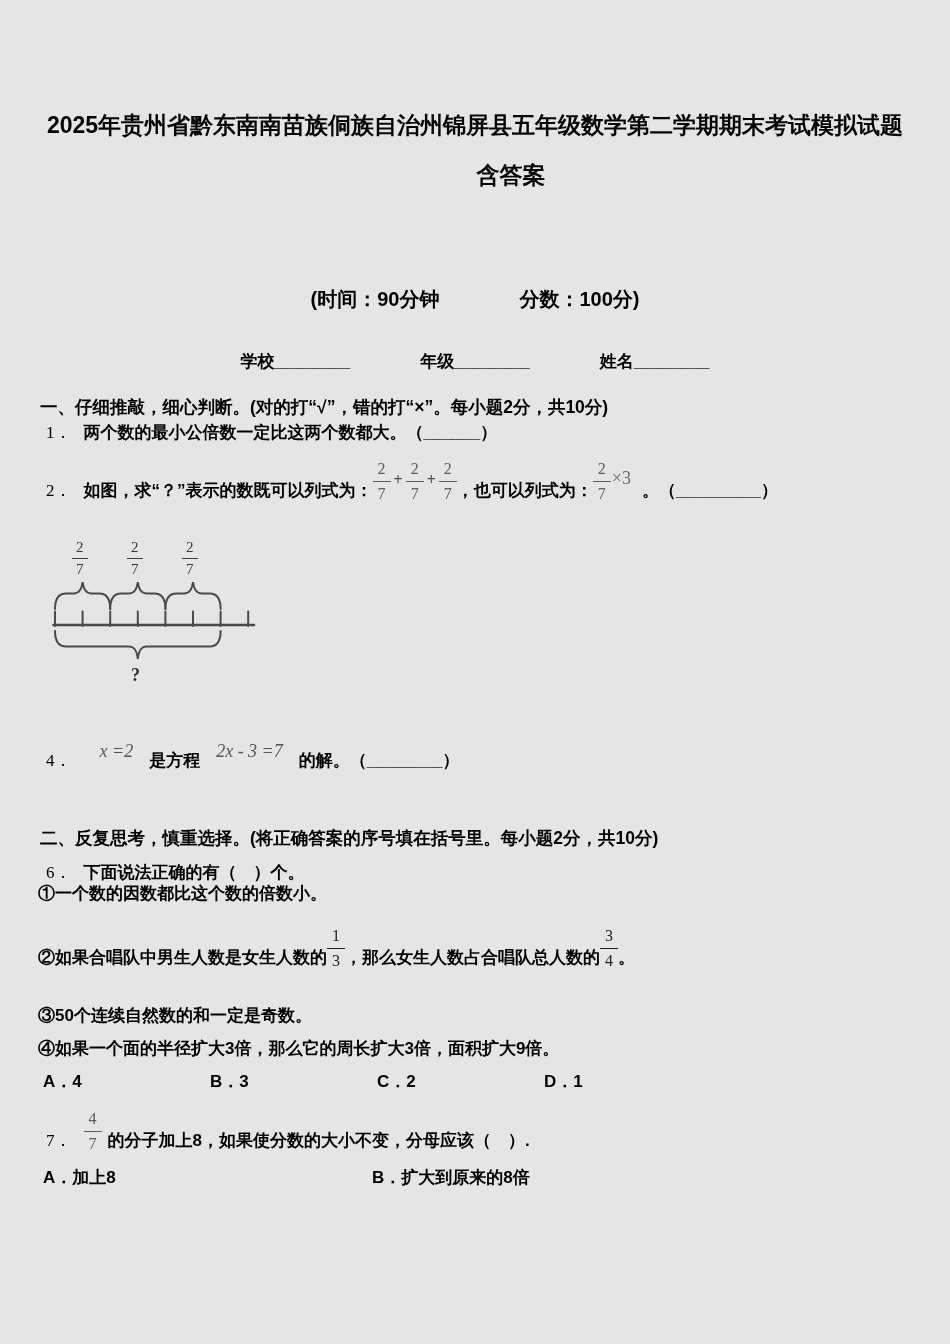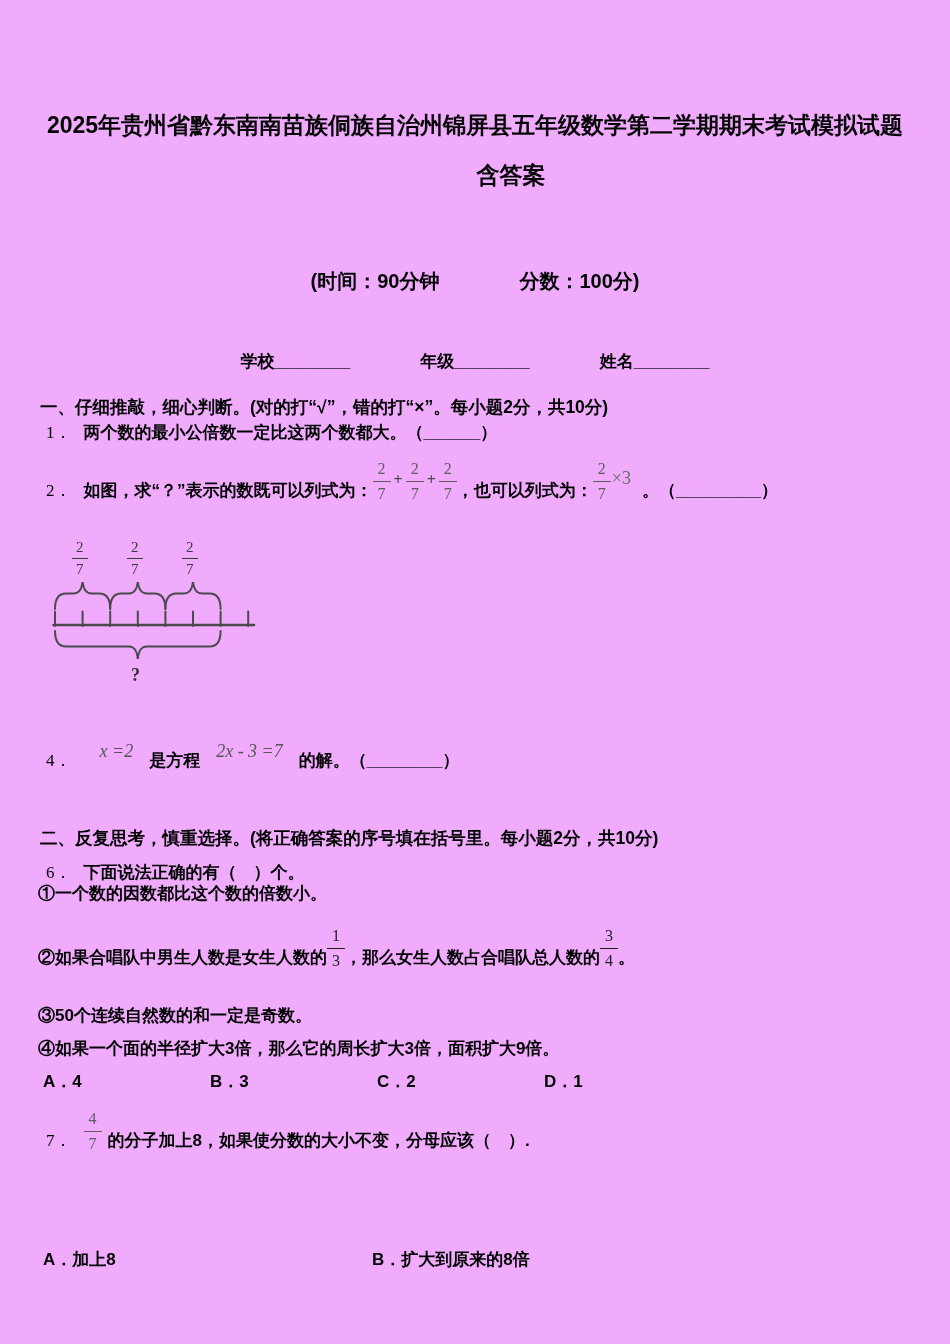--- a/index.html
+++ b/index.html
@@ -1,18 +1,18 @@
 <!DOCTYPE html>
 <html><head>
 <meta charset="utf-8">
 <style>
   * { margin:0; padding:0; box-sizing:border-box; }
   html,body { background:#fff; }
   .page {
-    position:relative; width:950px; height:1344px; background:#f0abfc;
+    position:relative; width:950px; height:1344px; background:#e5e5e5;
     font-family:"Liberation Sans", sans-serif; color:#000; overflow:hidden;
   }
   .abs { position:absolute; }
   .title {
     left:0; width:950px; text-align:center;
     font-size:23px; font-weight:700; color:#050505;
   }
   .info-row {
     left:0; width:950px; display:flex; justify-content:center; gap:80px;
     font-size:20px; font-weight:700;
@@ -52,21 +52,21 @@
   .optrow span { position:absolute; font-size:17px; font-weight:700; }
 </style>
 </head>
 <body>
 
 <div class="page">
 
   <div class="abs title" style="top:110px;">2025年贵州省黔东南南苗族侗族自治州锦屏县五年级数学第二学期期末考试模拟试题</div>
   <div class="abs title" style="top:160px;margin-left:36px;">含答案</div>
 
-  <div class="abs info-row" style="top:268px;">
+  <div class="abs info-row" style="top:286px;">
     <span>(时间：90分钟</span>
     <span>分数：100分)</span>
   </div>
 
   <div class="abs fields-row" style="top:350px;">
     <span>学校________</span>
     <span>年级________</span>
     <span>姓名________</span>
   </div>
 
@@ -185,18 +185,18 @@
 
   <div class="abs qline flexline" style="top:1105px; height:48px;">
     <span class="qnum">7．</span>
     <span class="frac gray" style="margin-right:6px;">
         <span class="fn">4</span>
         <span class="fd">7</span>
       </span>
     <span class="qtext">的分子加上8，如果使分数的大小不变，分母应该（　）.</span>
   </div>
 
-  <div class="abs optrow" style="top:1248px;">
+  <div class="abs optrow" style="top:1166px;">
     <span style="left:43px;">A．加上8</span>
     <span style="left:372px;">B．扩大到原来的8倍</span>
   </div>
 
 </div>
 
 </body></html>

